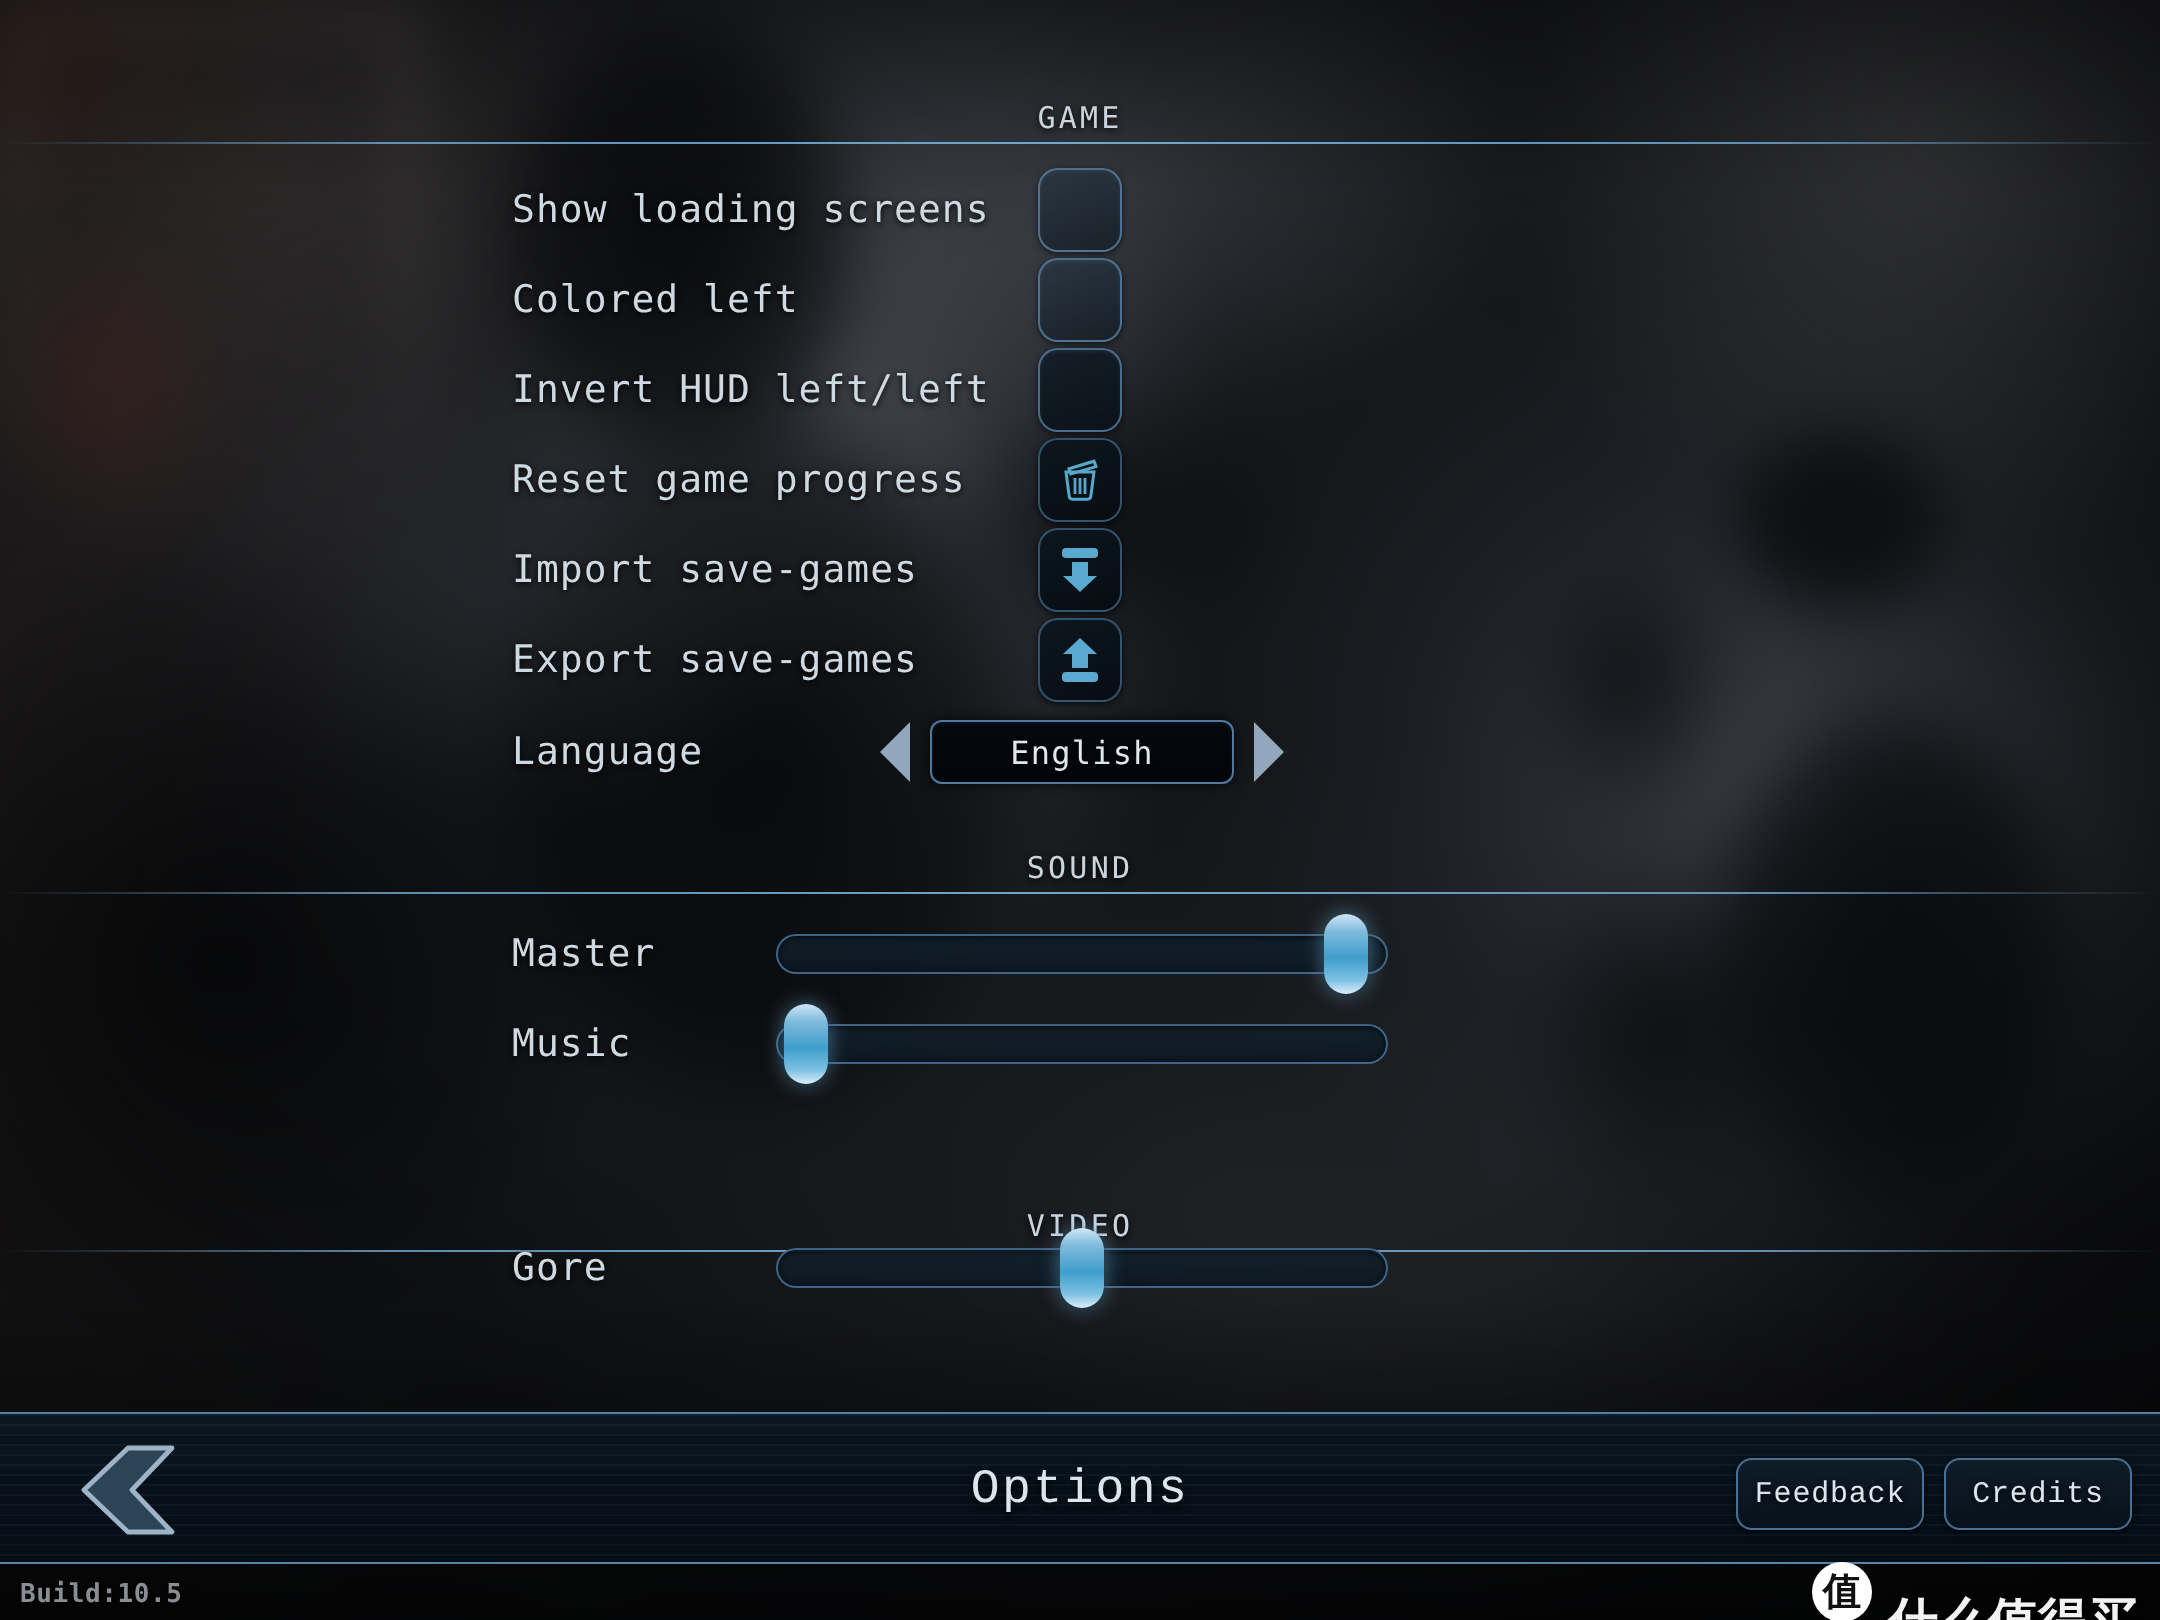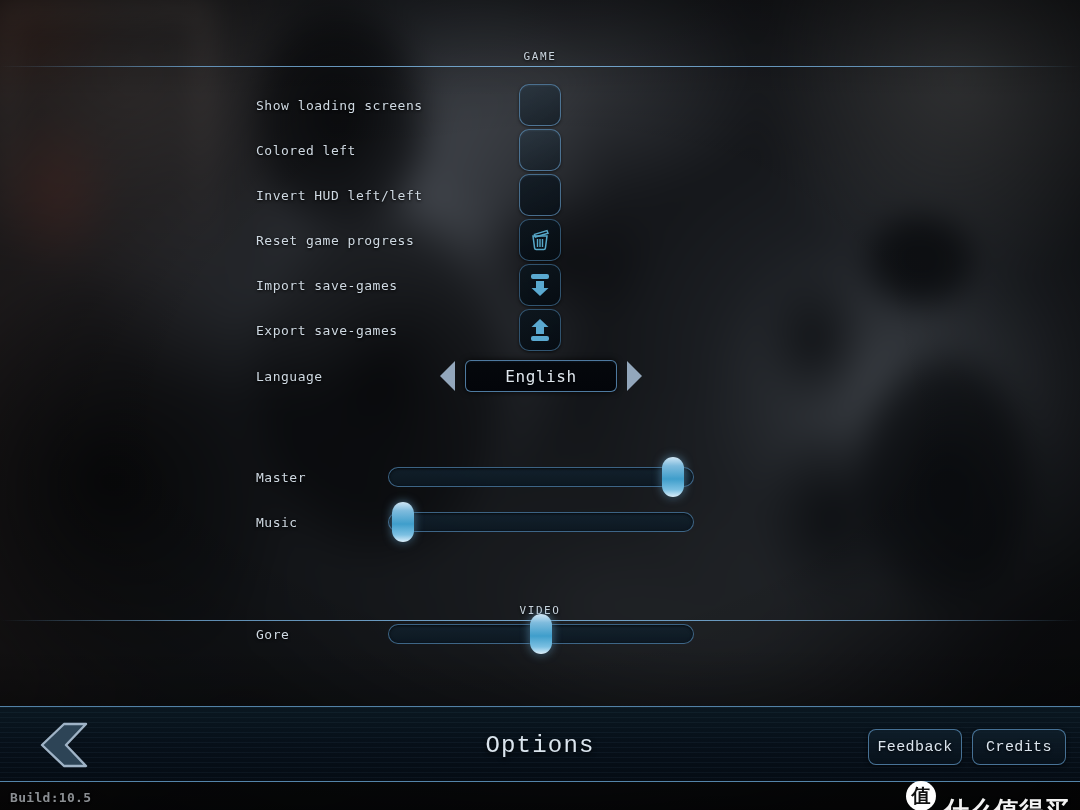--- a/index.html
+++ b/index.html
@@ -65,31 +65,31 @@
       radial-gradient(ellipse 900px 620px at 540px 380px, rgba(0,0,0,0) 40%, rgba(0,0,0,0.55) 100%),
       linear-gradient(180deg, rgba(0,0,0,0.25) 0%, rgba(0,0,0,0) 12%, rgba(0,0,0,0) 80%, rgba(0,0,0,0.55) 100%);
   }
   #bg-blur { position:absolute; inset:0; filter:blur(14px); }
 
   
   #panel { position:absolute; left:0; top:0; width:1080px; height:700px; }
 
   .section-head { position:absolute; left:0; width:1080px; text-align:center; }
   .section-head .ttl {
-    font-size:11px; letter-spacing:1.6px; color:#c9d4dd;
+    font-size:15px; letter-spacing:1.6px; color:#c9d4dd;
     text-shadow:0 1px 3px rgba(0,0,0,0.9); font-weight:400;
   }
   .section-head .rule {
     margin-top:3px; height:1px; width:1080px;
     background:linear-gradient(90deg, rgba(90,140,185,0) 0%, rgba(108,162,205,0.85) 18%, rgba(120,172,212,0.95) 50%, rgba(108,162,205,0.85) 82%, rgba(90,140,185,0) 100%);
   }
 
   .row { position:absolute; left:0; width:1080px; height:40px; display:flex; align-items:center; }
   .row .label {
-    position:absolute; left:256px; font-size:13px; color:#cfd9e2;
+    position:absolute; left:256px; font-size:19px; color:#cfd9e2;
     letter-spacing:0.5px; text-shadow:0 1px 3px rgba(0,0,0,0.95); white-space:nowrap;
   }
 
   
   .checkbox {
     position:absolute; left:519px; width:42px; height:42px; border-radius:10px;
     background:linear-gradient(160deg, rgba(40,54,66,0.72) 0%, rgba(20,29,37,0.80) 100%);
     border:1px solid rgba(96,146,186,0.70);
     box-shadow:inset 0 1px 2px rgba(130,180,220,0.10), 0 1px 3px rgba(0,0,0,0.6);
   }
@@ -268,20 +268,24 @@
       </svg>
       <div class="lang-box">
         <span>English</span>
       </div>
       <svg class="lang-arrow" viewBox="0 0 22 34">
         <path d="M4 2 L4 32 L19 17 Z" fill="#93a7bc"></path>
       </svg>
     </div>
   </div>
 
+  <div class="section-head" style="top:425px;">
+    <div class="ttl">SOUND</div>
+    <div class="rule"></div>
+  </div>
 
   <div class="row" style="top:457px;">
     <div class="label">Master</div>
     <div class="slider">
       <div class="track"></div>
       <div class="handle" style="left: 284.58px;"></div>
     </div>
   </div>
 
   <div class="row" style="top:502px;">

